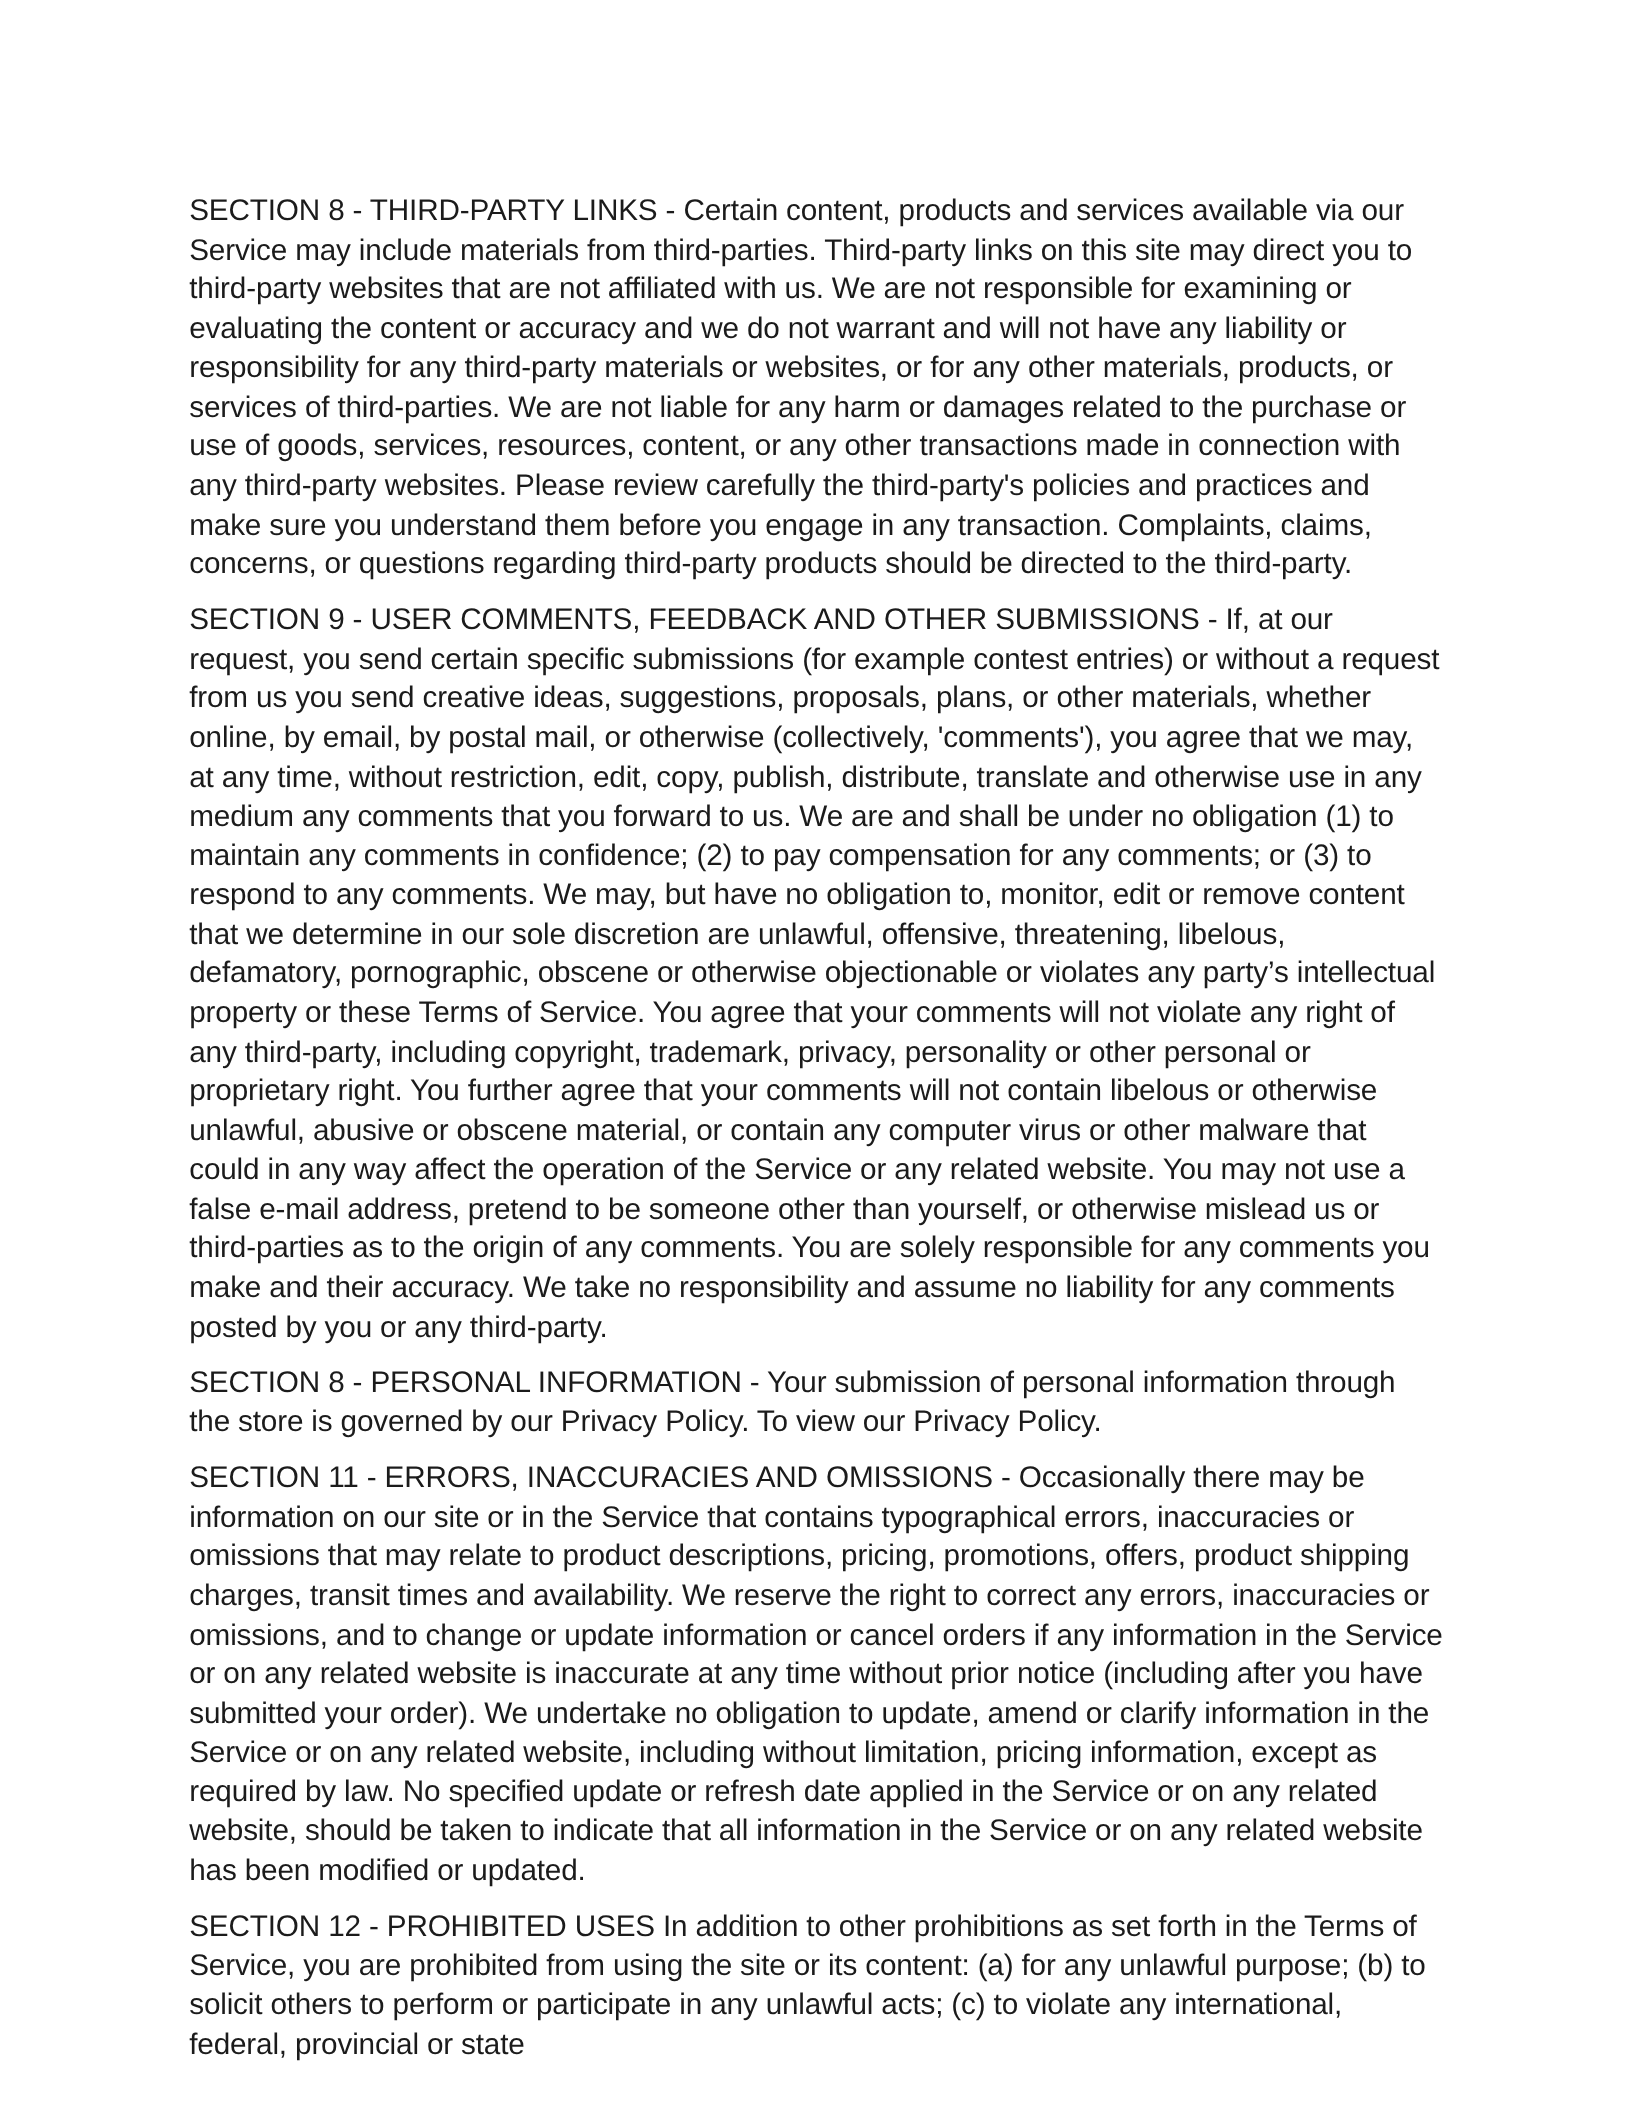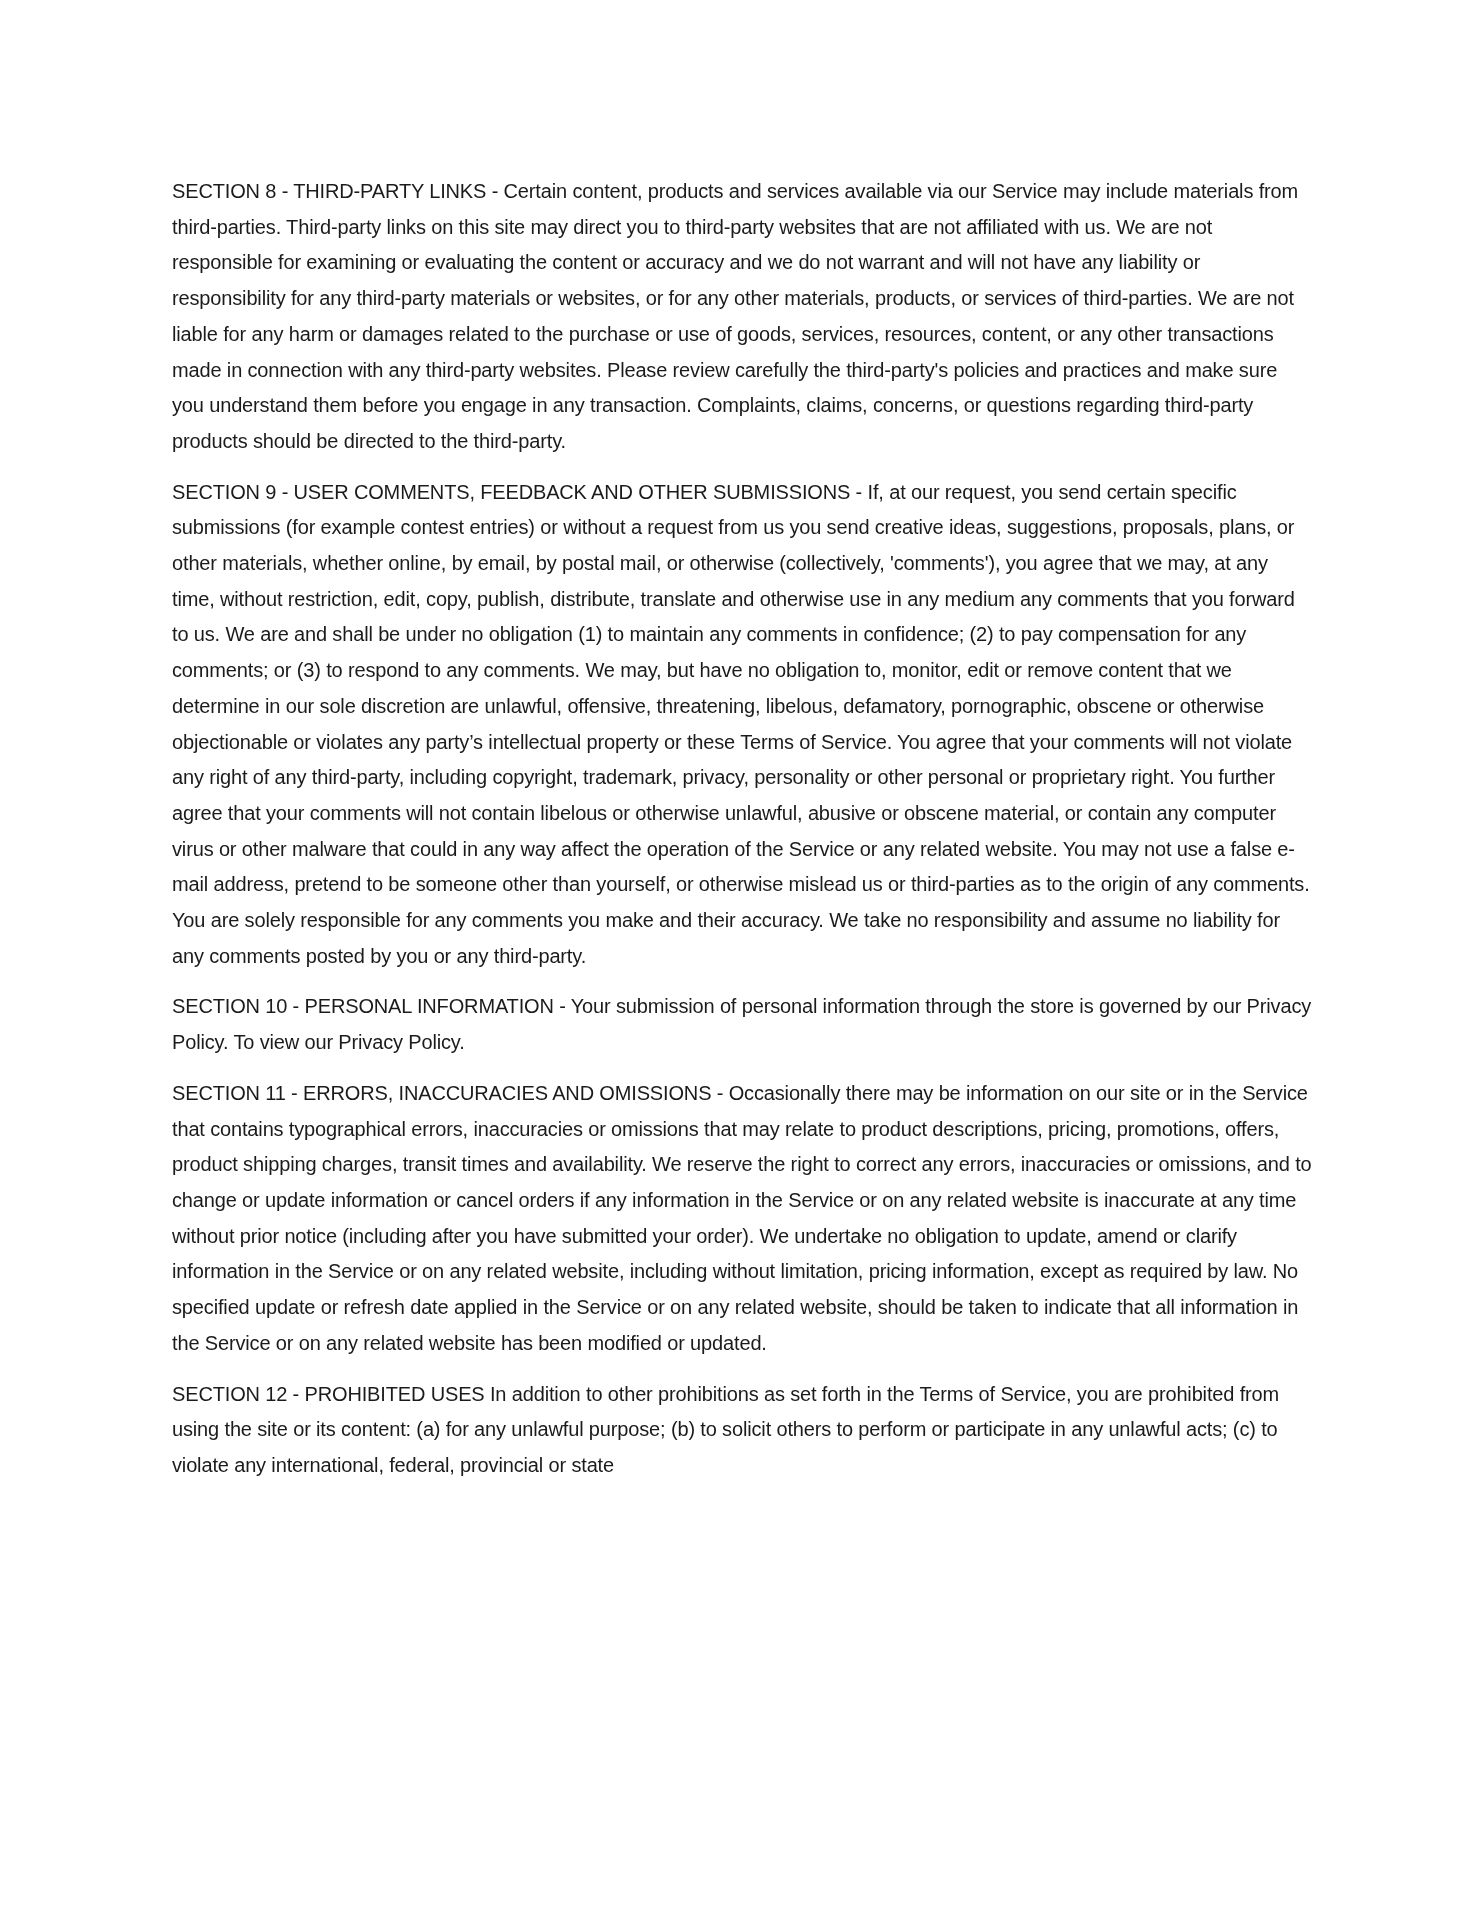--- a/index.html
+++ b/index.html
@@ -9,34 +9,34 @@
   }
   .page {
     position: relative;
     box-sizing: border-box;
     width: 1484px;
     height: 1920px;
     background: #ffffff;
     padding: 174px 172px 0 172px;
     overflow: hidden;
     font-family: "Liberation Sans", sans-serif;
-    font-size: 20px;
+    font-size: 27px;
     line-height: 35.7px;
     letter-spacing: -0.15px;
     color: #1b1b1b;
     text-align: left;
   }
   .page p.para {
     margin: 0 0 15px 0;
     padding: 0;
     white-space: normal;
   }
 </style>
 </head>
 <body>
 
 <div class="page">
   <p class="para">SECTION 8 - THIRD-PARTY LINKS - Certain content, products and services available via our Service may include materials from third-parties. Third-party links on this site may direct you to third-party websites that are not affiliated with us. We are not responsible for examining or evaluating the content or accuracy and we do not warrant and will not have any liability or responsibility for any third-party materials or websites, or for any other materials, products, or services of third-parties. We are not liable for any harm or damages related to the purchase or use of goods, services, resources, content, or any other transactions made in connection with any third-party websites. Please review carefully the third-party's policies and practices and make sure you understand them before you engage in any transaction. Complaints, claims, concerns, or questions regarding third-party products should be directed to the third-party.</p>
   <p class="para">SECTION 9 - USER COMMENTS, FEEDBACK AND OTHER SUBMISSIONS - If, at our request, you send certain specific submissions (for example contest entries) or without a request from us you send creative ideas, suggestions, proposals, plans, or other materials, whether online, by email, by postal mail, or otherwise (collectively, 'comments'), you agree that we may, at any time, without restriction, edit, copy, publish, distribute, translate and otherwise use in any medium any comments that you forward to us. We are and shall be under no obligation (1) to maintain any comments in confidence; (2) to pay compensation for any comments; or (3) to respond to any comments. We may, but have no obligation to, monitor, edit or remove content that we determine in our sole discretion are unlawful, offensive, threatening, libelous, defamatory, pornographic, obscene or otherwise objectionable or violates any party’s intellectual property or these Terms of Service. You agree that your comments will not violate any right of any third-party, including copyright, trademark, privacy, personality or other personal or proprietary right. You further agree that your comments will not contain libelous or otherwise unlawful, abusive or obscene material, or contain any computer virus or other malware that could in any way affect the operation of the Service or any related website. You may not use a false e-mail address, pretend to be someone other than yourself, or otherwise mislead us or third-parties as to the origin of any comments. You are solely responsible for any comments you make and their accuracy. We take no responsibility and assume no liability for any comments posted by you or any third-party.</p>
-  <p class="para">SECTION 10 - PERSONAL INFORMATION - Your submission of personal information through the store is governed by our Privacy Policy. To view our Privacy Policy.</p>
+  <p class="para">SECTION 8 - PERSONAL INFORMATION - Your submission of personal information through the store is governed by our Privacy Policy. To view our Privacy Policy.</p>
   <p class="para">SECTION 11 - ERRORS, INACCURACIES AND OMISSIONS - Occasionally there may be information on our site or in the Service that contains typographical errors, inaccuracies or omissions that may relate to product descriptions, pricing, promotions, offers, product shipping charges, transit times and availability. We reserve the right to correct any errors, inaccuracies or omissions, and to change or update information or cancel orders if any information in the Service or on any related website is inaccurate at any time without prior notice (including after you have submitted your order). We undertake no obligation to update, amend or clarify information in the Service or on any related website, including without limitation, pricing information, except as required by law. No specified update or refresh date applied in the Service or on any related website, should be taken to indicate that all information in the Service or on any related website has been modified or updated.</p>
   <p class="para">SECTION 12 - PROHIBITED USES In addition to other prohibitions as set forth in the Terms of Service, you are prohibited from using the site or its content: (a) for any unlawful purpose; (b) to solicit others to perform or participate in any unlawful acts; (c) to violate any international, federal, provincial or state</p>
 </div>
 
 </body></html>

